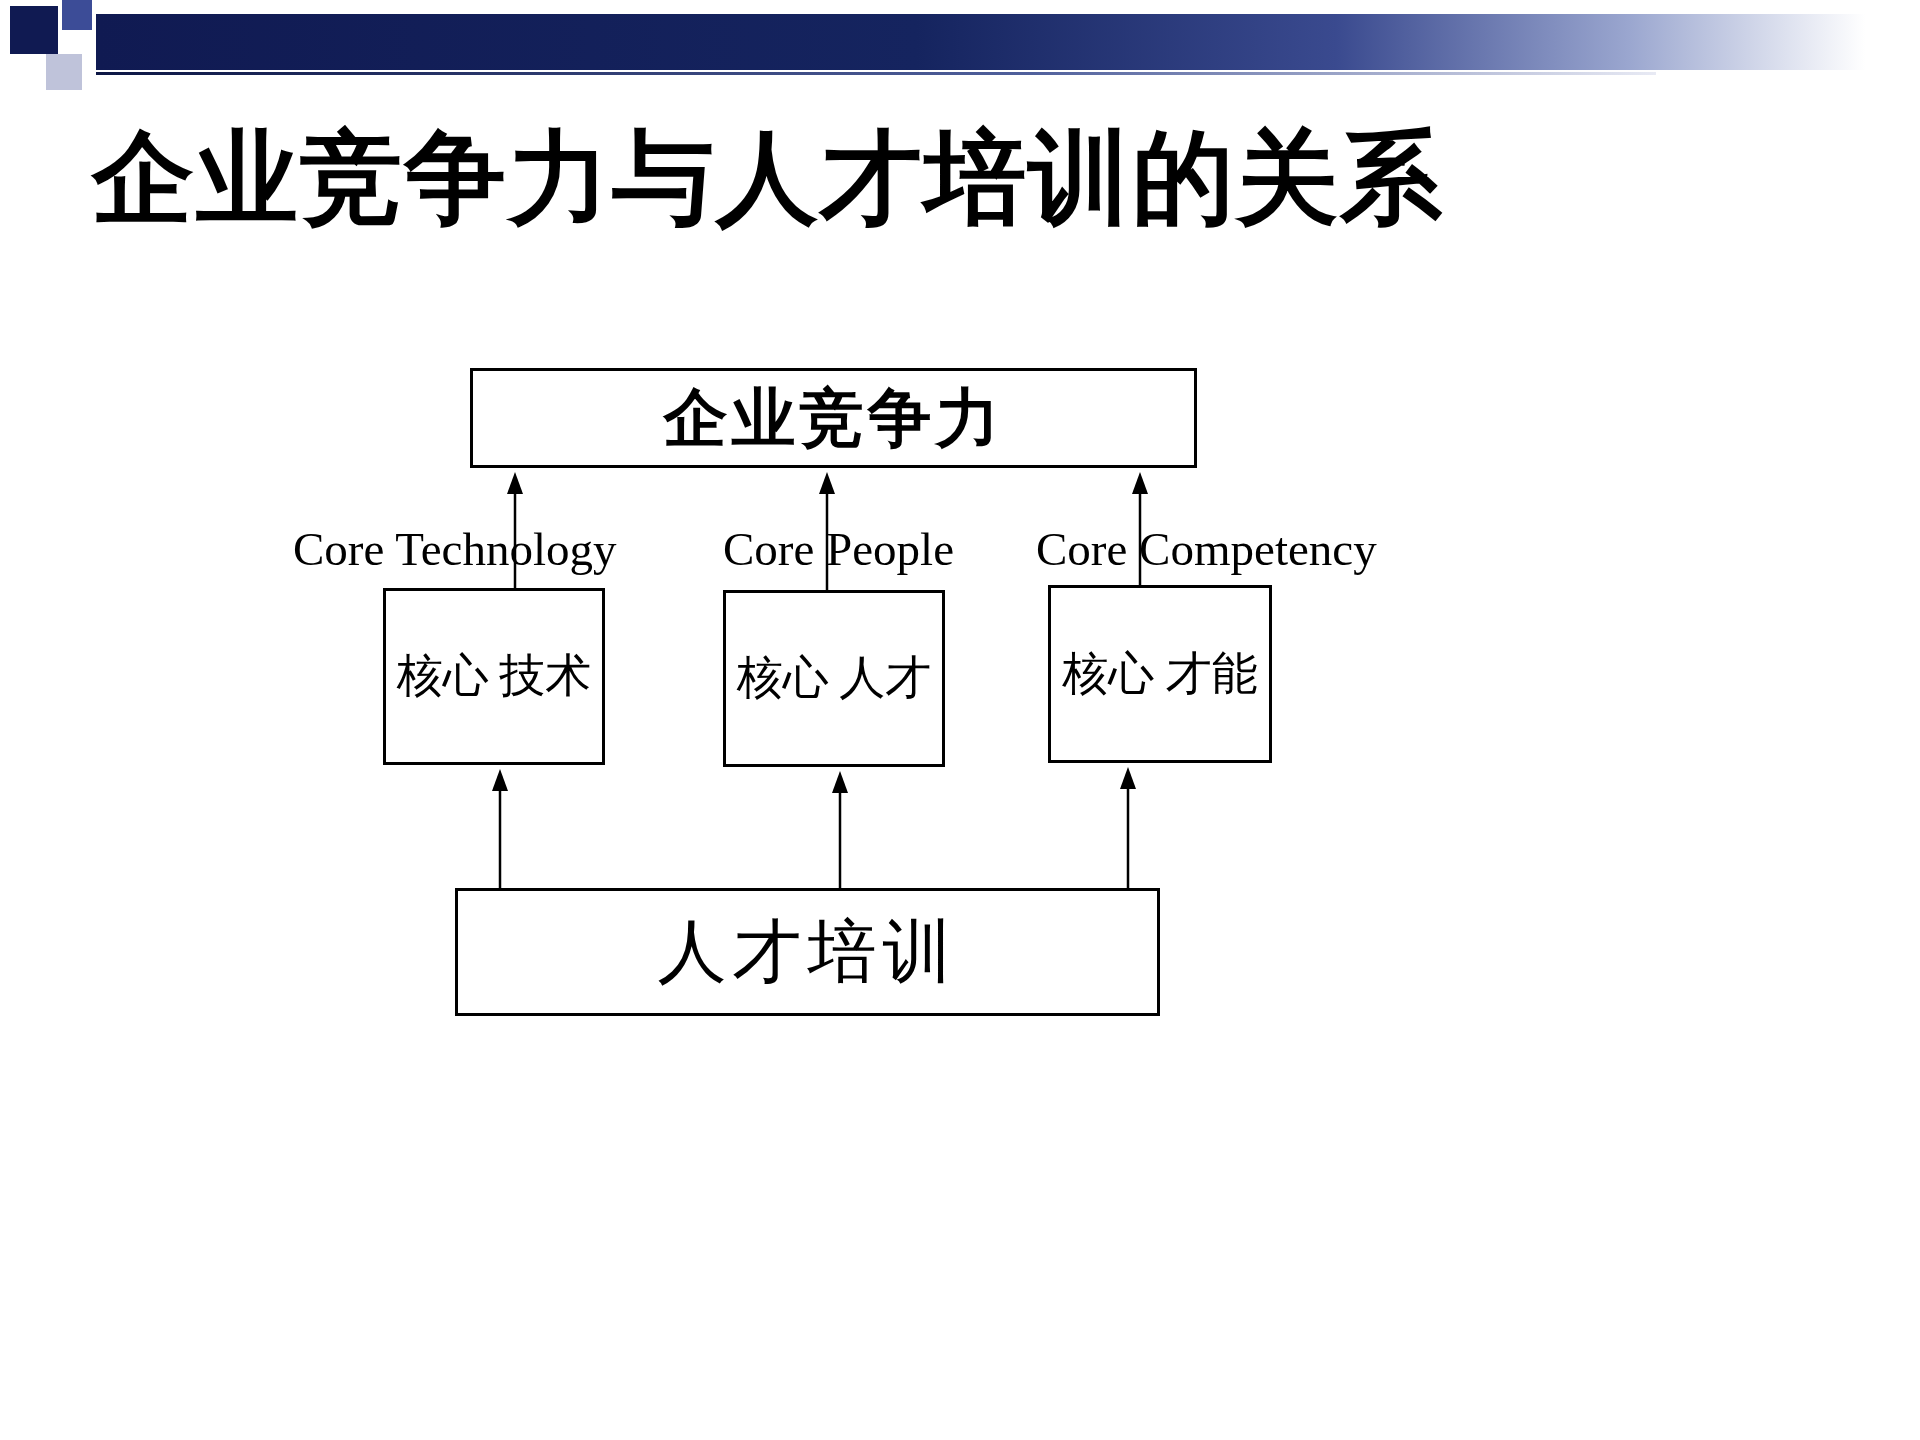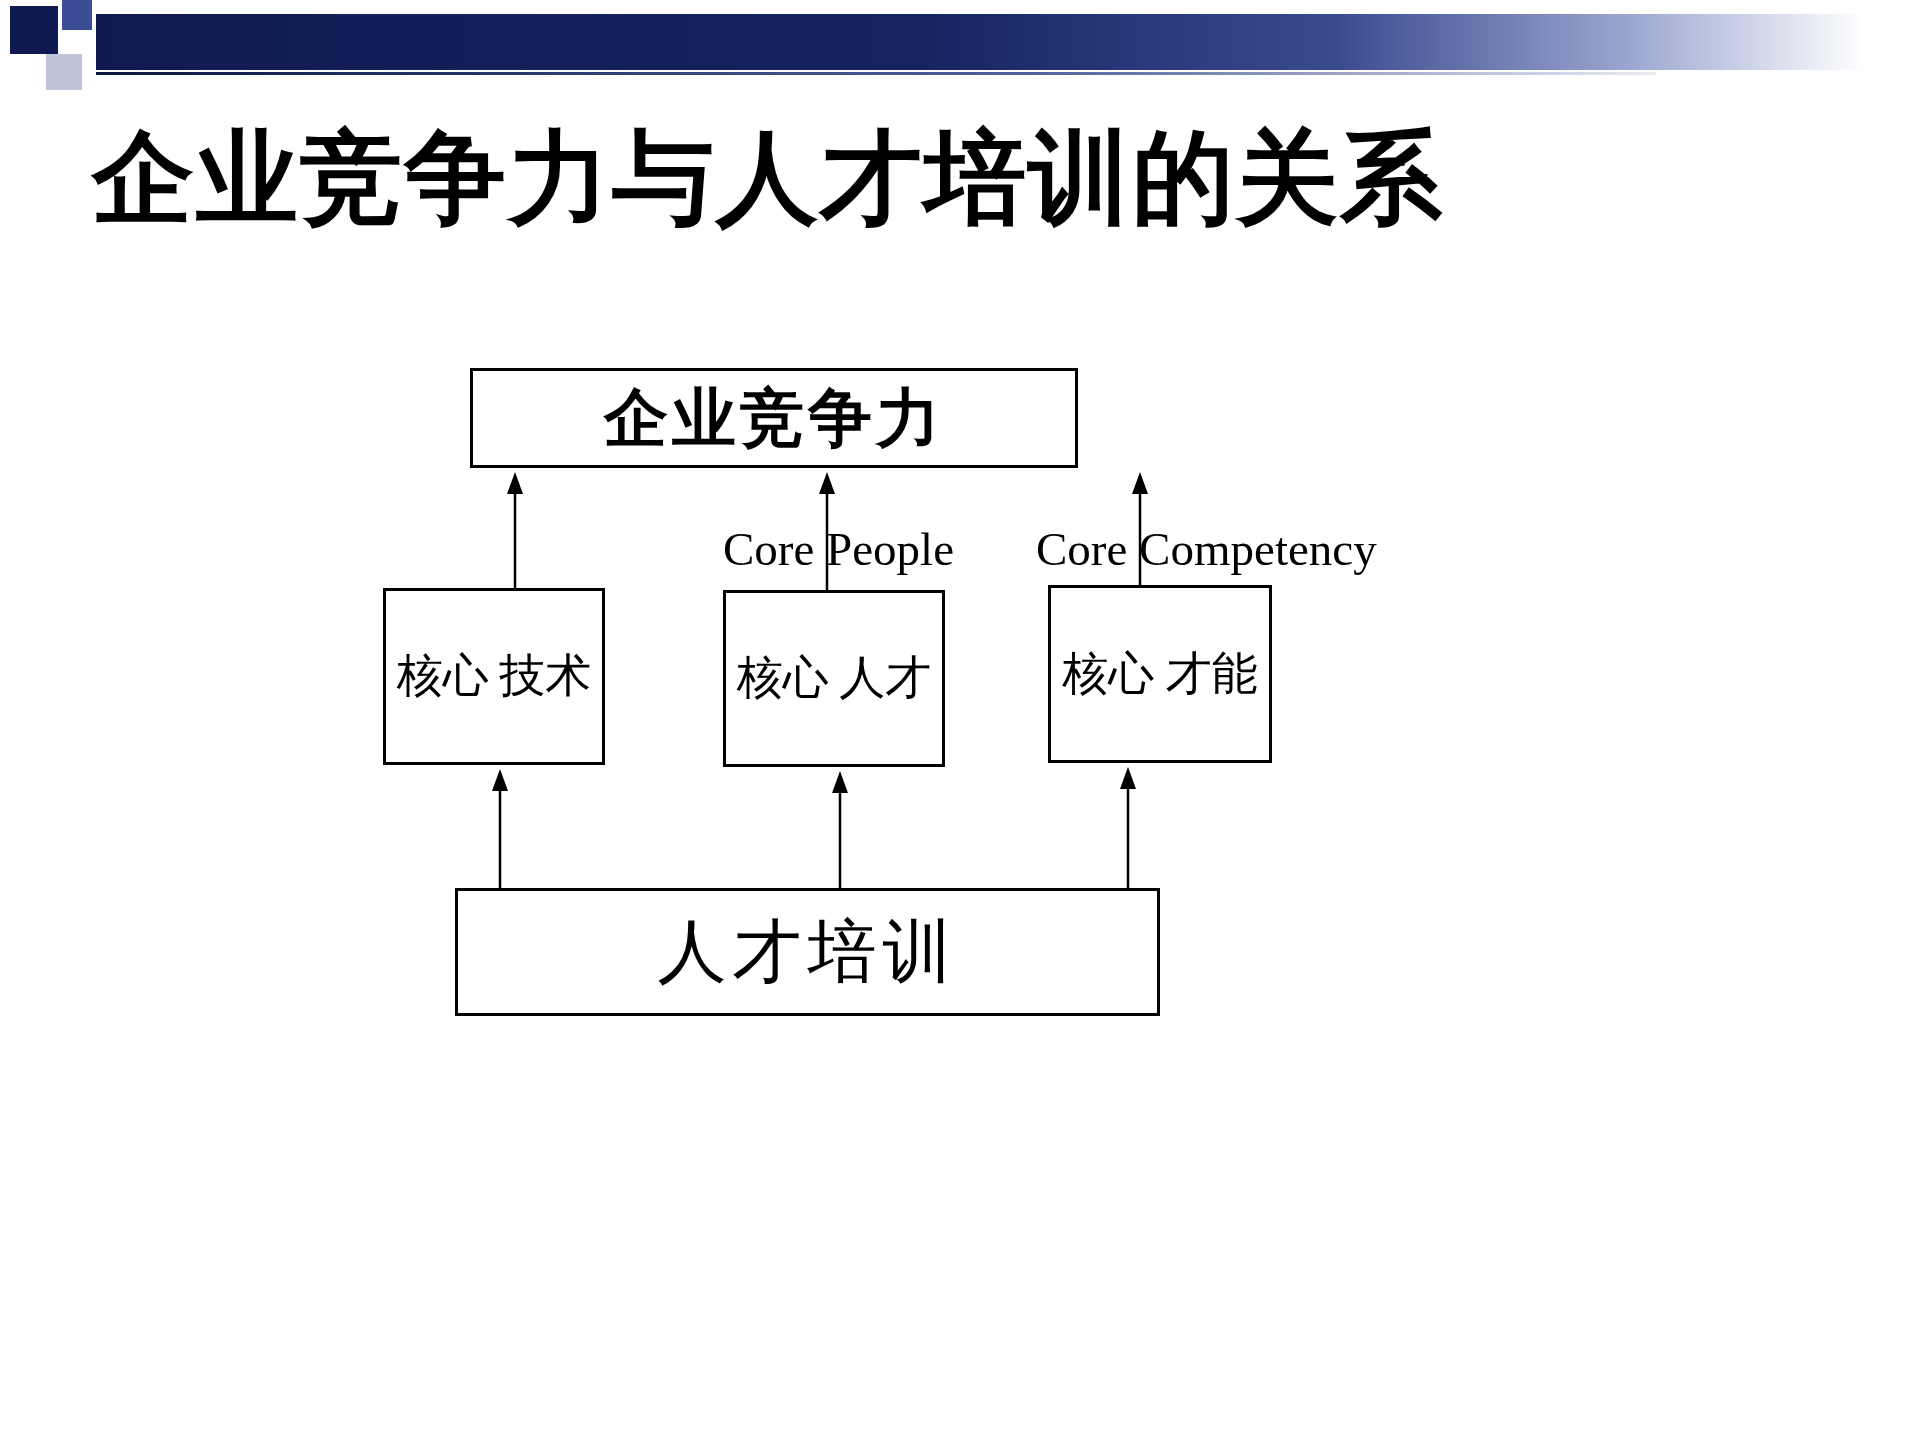--- a/index.html
+++ b/index.html
@@ -52,21 +52,21 @@
     position: absolute;
     border: 3px solid #000;
     background: #fff;
     display: flex;
     align-items: center;
     justify-content: center;
     text-align: center;
   }
   .box-top {
     left: 470px; top: 368px;
-    width: 608px; height: 100px;
+    width: 727px; height: 100px;
     font-size: 64px; font-weight: 700;
     letter-spacing: 4px;
   }
   .box-bottom {
     left: 455px; top: 888px;
     width: 705px; height: 128px;
     font-size: 69px; font-weight: 400;
     letter-spacing: 6px;
   }
   .box-mid {
@@ -113,20 +113,21 @@
   <div class="sq sq-navy-large"></div>
   <div class="sq sq-blue-small"></div>
   <div class="sq sq-gray"></div>
 
   <h1 class="slide-title">企业竞争力与人才培训的关系</h1>
 
   <div class="dbox box-top">
     <span>企业竞争力</span>
   </div>
 
+  <div class="eng-label eng-1">Core Technology</div>
   <div class="eng-label eng-2">Core People</div>
   <div class="eng-label eng-3">Core Competency</div>
 
   <div class="dbox box-mid box-mid-1">
     <span class="mid-line">核心</span>
     <span class="mid-line">技术</span>
   </div>
   <div class="dbox box-mid box-mid-2">
     <span class="mid-line">核心</span>
     <span class="mid-line">人才</span>

